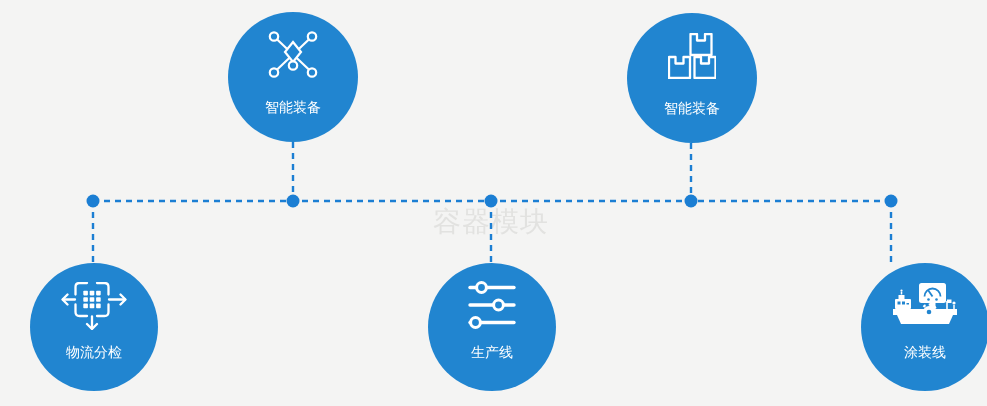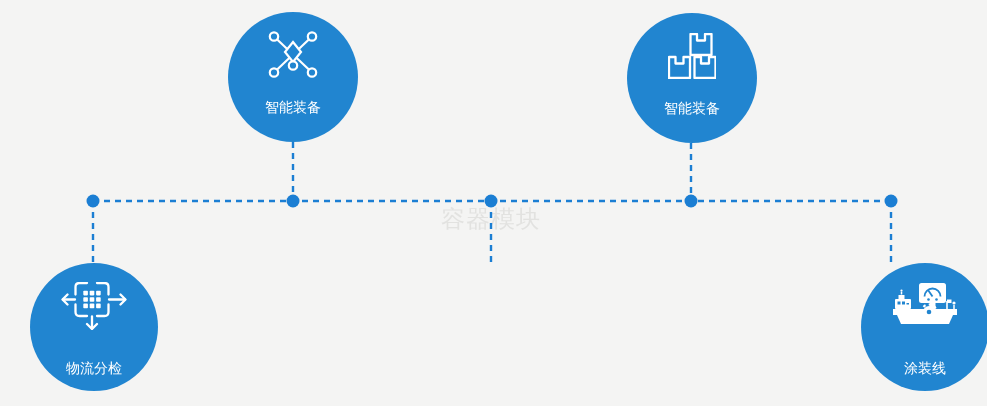--- a/index.html
+++ b/index.html
@@ -7,41 +7,41 @@
     --connector:#1b7ed3;
     --label:#ffffff;
     --watermark:#e2e2e0;
     --bg:#f4f4f3;
   }
   html,body{margin:0;padding:0;}
   body{font-family:"Liberation Sans","DejaVu Sans",sans-serif;background:#fff;}
   .canvas{position:relative;width:987px;height:406px;background:var(--bg);overflow:hidden;}
   .watermark{
     position:absolute;left:341px;top:203px;width:300px;text-align:center;
-    font-size:24px;letter-spacing:1px;color:var(--watermark);z-index:0;user-select:none;
+    font-size:28px;letter-spacing:1px;color:var(--watermark);z-index:0;user-select:none;
   }
   .connectors{position:absolute;left:0;top:0;z-index:1;}
   .connectors line{stroke:var(--connector);stroke-width:2.4;stroke-dasharray:6 5;}
   .connectors circle{fill:var(--connector);}
   .node{
     position:absolute;border-radius:50%;background:var(--node-fill);z-index:2;cursor:pointer;
   }
   .node.big{width:130px;height:130px;}
   .node.small{width:128px;height:128px;}
   .ic{position:absolute;left:50%;transform:translateX(-50%);}
   .ic .st{stroke:#fff;fill:none;}
   .ic .fw{fill:#fff;stroke:none;}
   .ic .fb{fill:var(--node-fill);}
   .ic .sb{stroke:var(--node-fill);fill:none;}
   .label{
     position:absolute;left:0;width:100%;text-align:center;color:var(--label);
     font-size:14px;line-height:20px;user-select:none;
   }
   .node.big .label{top:85px;}
-  .node.small .label{top:79px;margin-top:16px;}
+  .node.small .label{top:79px;}
 </style>
 </head>
 <body>
 
 <div class="canvas">
 
   <div class="watermark">容器模块</div>
 
   <svg class="connectors" width="987" height="406">
     <line x1="93" y1="201" x2="891" y2="201"></line>
@@ -108,20 +108,35 @@
         <rect x="28.7" y="15.2" width="4.6" height="4.6" rx="0.8"></rect>
         <rect x="35.1" y="15.2" width="4.6" height="4.6" rx="0.8"></rect>
         <rect x="22.3" y="21.6" width="4.6" height="4.6" rx="0.8"></rect>
         <rect x="28.7" y="21.6" width="4.6" height="4.6" rx="0.8"></rect>
         <rect x="35.1" y="21.6" width="4.6" height="4.6" rx="0.8"></rect>
       </g>
     </svg>
     <div class="label">物流分检</div>
   </div>
 
+  <div class="node small" style="left:428px;top:263px;">
+    <svg class="ic" style="top:18px;" width="52" height="48" viewBox="0 0 52 48">
+      <g class="st" stroke-width="3.4" stroke-linecap="round">
+        <line x1="4" y1="6.5" x2="48" y2="6.5"></line>
+        <line x1="4" y1="24" x2="48" y2="24"></line>
+        <line x1="4" y1="41.5" x2="48" y2="41.5"></line>
+      </g>
+      <g class="st" stroke-width="3">
+        <circle class="fb" cx="15.5" cy="6.5" r="4.9"></circle>
+        <circle class="fb" cx="32.5" cy="24" r="4.9"></circle>
+        <circle class="fb" cx="9.5" cy="41.5" r="4.9"></circle>
+      </g>
+    </svg>
+    <div class="label">生产线</div>
+  </div>
 
   <div class="node small" style="left:861px;top:263px;">
     <svg class="ic" style="top:19px;" width="68" height="46" viewBox="0 0 68 46">
 
       <rect class="fw" x="4" y="17" width="16" height="10" rx="1"></rect>
       <rect class="fw" x="7.5" y="13" width="6" height="4"></rect>
       <line class="st" x1="10.5" y1="12.5" x2="10.5" y2="9.5" stroke-width="1.5"></line>
       <circle class="fw" cx="10.5" cy="8.5" r="1.1"></circle>
       <rect class="fb" x="6.5" y="19.5" width="3" height="3"></rect>
       <rect class="fb" x="11" y="19.5" width="3" height="3"></rect>

